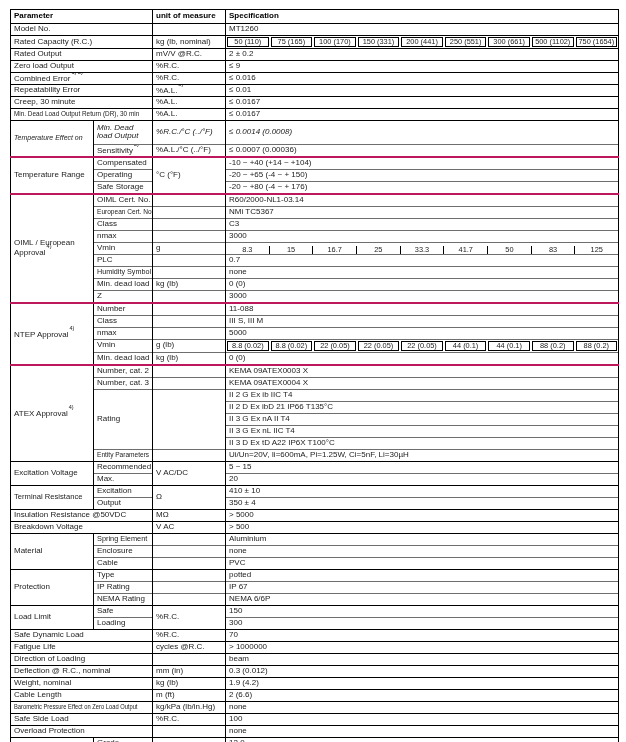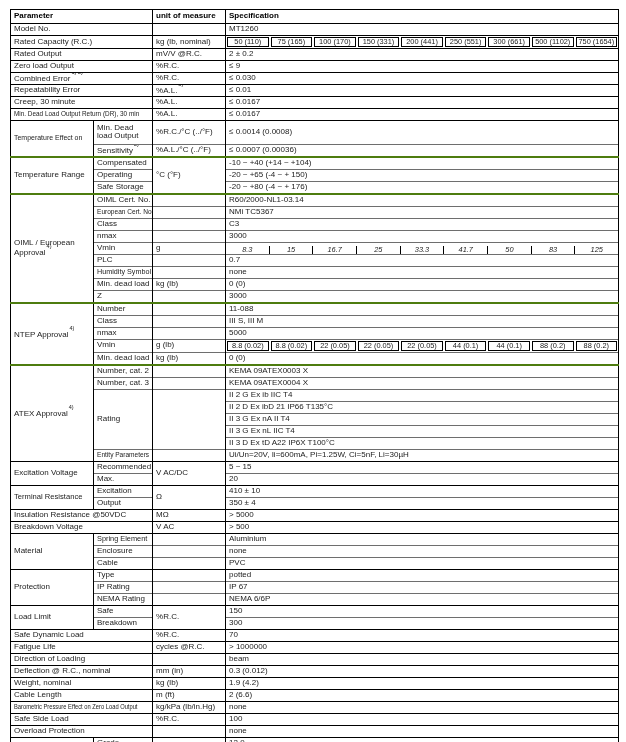--- a/index.html
+++ b/index.html
@@ -3,33 +3,33 @@
 <meta charset="utf-8">
 <style>
   html,body{margin:0;padding:0;background:#fff;}
   body{width:626px;height:742px;font-family:"Liberation Sans",sans-serif;color:#222;}
   .page{padding:9px 8px 0 10px;}
   table{border-collapse:collapse;table-layout:fixed;width:608px;border:1.5px solid #000;}
   td{height:11px;padding:0 3px;font-size:8px;line-height:1.05;vertical-align:middle;
      border-left:1px solid #000;border-right:1px solid #000;overflow:hidden;white-space:nowrap;}
   tr.pb>td{border-top:1px solid #000;}
   tr.sb>td{border-top:1px solid #6e6e6e;}
-  tr.heavy>td{border-top:2px solid #4d7c0f;}
-  tr.tall>td{height:23px;}
+  tr.heavy>td{border-top:2px solid #be185d;}
+  tr.tall>td{height:23px;font-style:italic;}
   tr.hdr>td{height:13px;font-weight:bold;color:#000;margin-left:40px;}
   td.group{white-space:normal;}
   td.spec,td.hd-spec{text-align:left;}
   td.spec0{padding:0;}
   .fit{display:inline-block;transform-origin:0 50%;white-space:nowrap;}
   .wrap{white-space:normal;display:inline;}
   sup{font-size:5.5px;position:relative;top:-3px;margin-left:1px;}
   .cellrow{display:flex;height:100%;align-items:flex-end;}
   .cellrow span{flex:1;display:flex;align-items:center;justify-content:center;
      font-size:7.4px;white-space:nowrap;overflow:hidden;}
-  .plain span{border-left:1px solid #000;font-style:italic;}
+  .plain span{border-left:1px solid #000;}
   .plain span:first-child{border-left:none;}
   .boxed{gap:2px;padding:1px 1px;box-sizing:border-box;}
   .boxed span{border:1px solid #000;}
 </style>
 </head>
 <body>
 
 <div class="page">
   <table>
     <colgroup>
@@ -74,21 +74,21 @@
           <td class="spec"><span>2 ± 0.2</span></td>
         </tr>
         <tr class="pb">
           <td class="param" colspan="2"><span>Zero load Output</span></td>
           <td class="unit"><span>%R.C.</span></td>
           <td class="spec"><span>≤ 9</span></td>
         </tr>
         <tr class="pb">
           <td class="param" colspan="2"><span>Combined Error</span><sup>1) 2)</sup></td>
           <td class="unit"><span>%R.C.</span></td>
-          <td class="spec"><span>≤ 0.030</span></td>
+          <td class="spec"><span>≤ 0.016</span></td>
         </tr>
         <tr class="pb">
           <td class="param" colspan="2"><span>Repeatability Error</span></td>
           <td class="unit"><span>%A.L.</span><sup>3)</sup></td>
           <td class="spec"><span>≤ 0.01</span></td>
         </tr>
         <tr class="pb">
           <td class="param" colspan="2"><span>Creep, 30 minute</span></td>
           <td class="unit"><span>%A.L.</span></td>
           <td class="spec"><span>≤ 0.0167</span></td>
@@ -314,21 +314,21 @@
           <td class="unit"><span></span></td>
           <td class="spec"><span>NEMA 6/6P</span></td>
         </tr>
         <tr class="pb">
           <td class="group" rowspan="2"><span class="wrap">Load Limit</span></td>
           <td class="sub"><span>Safe</span></td>
           <td class="unit" rowspan="2"><span>%R.C.</span></td>
           <td class="spec"><span>150</span></td>
         </tr>
         <tr class="sb">
-          <td class="sub"><span>Breakdown</span></td>
+          <td class="sub"><span>Loading</span></td>
           <td class="spec"><span>300</span></td>
         </tr>
         <tr class="pb">
           <td class="param" colspan="2"><span>Safe Dynamic Load</span></td>
           <td class="unit"><span>%R.C.</span></td>
           <td class="spec"><span>70</span></td>
         </tr>
         <tr class="pb">
           <td class="param" colspan="2"><span>Fatigue Life</span></td>
           <td class="unit"><span>cycles @R.C.</span></td>

